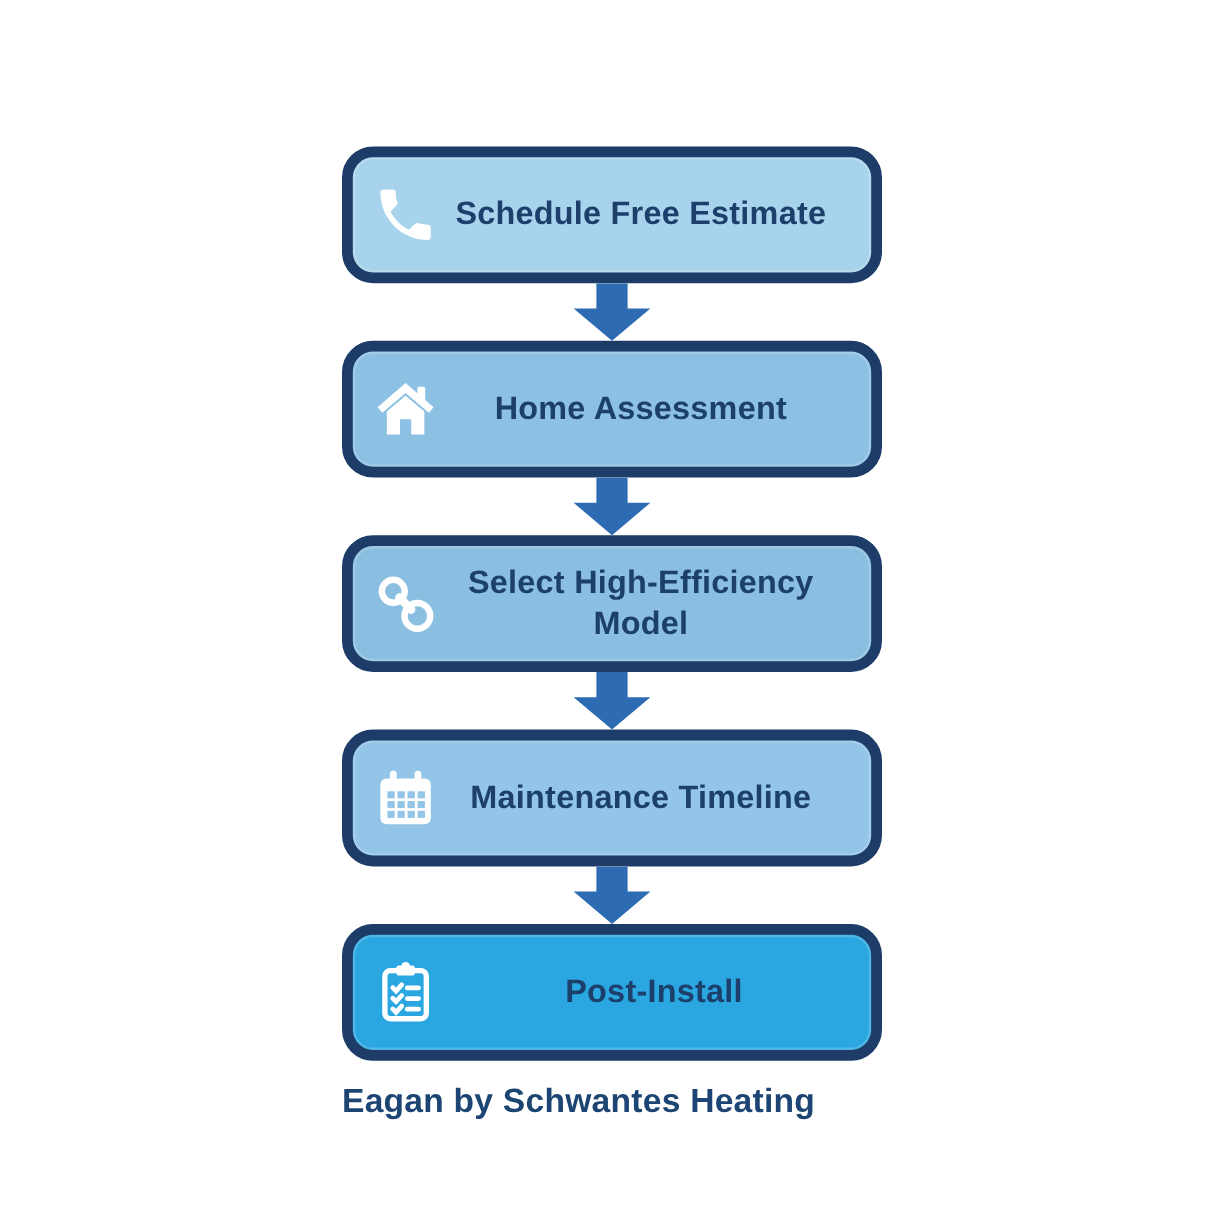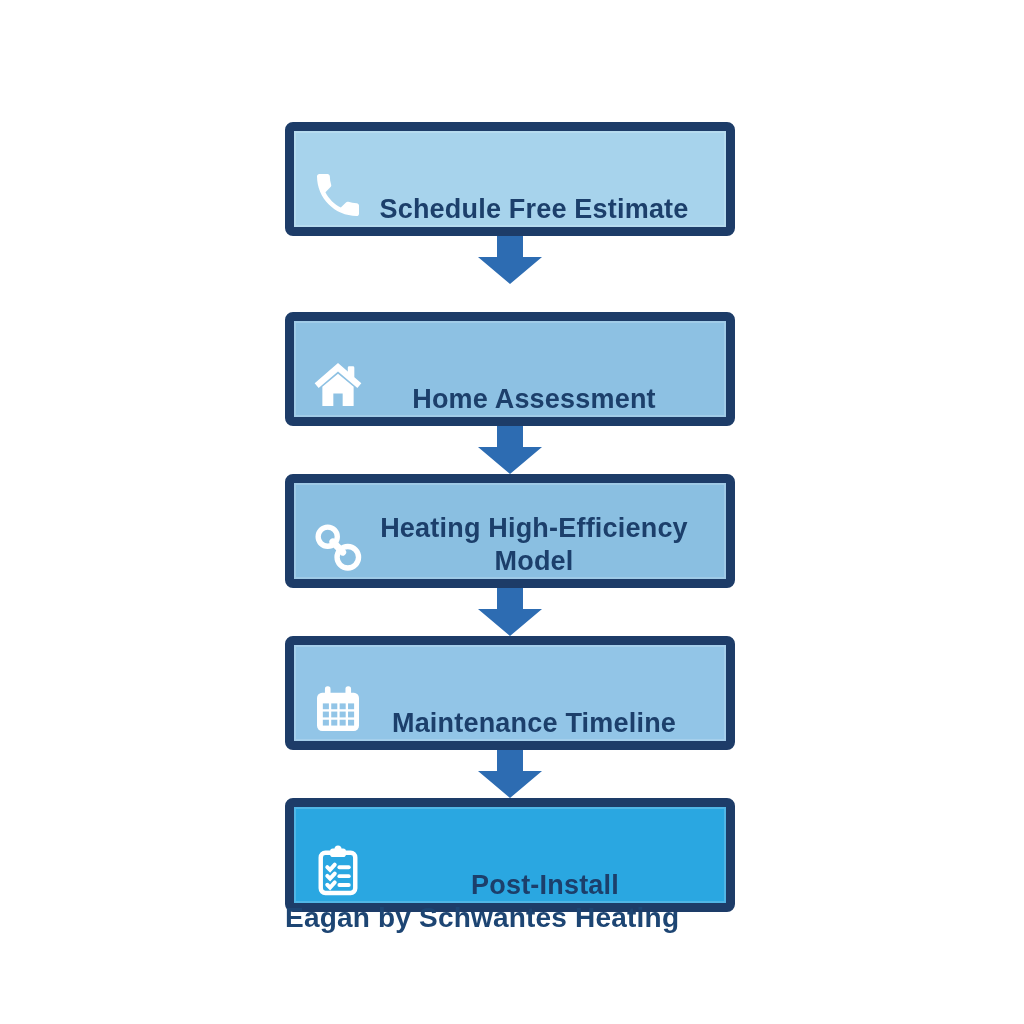--- a/index.html
+++ b/index.html
@@ -26,23 +26,23 @@
     width: 450px;
     display: flex;
     flex-direction: column;
     align-items: center;
   }
   .step-box {
     box-sizing: border-box;
     width: 450px;
     height: 114px;
     border: 9px solid #1d3c68;
-    border-radius: 8px;
-    display: flex;
-    align-items: flex-end;
+    border-radius: 26px;
+    display: flex;
+    align-items: center;
     padding: 0 18px 0 12px;
     box-shadow: inset 0 0 0 2px rgba(255,255,255,0.18);
   }
   .step-icon {
     flex: 0 0 64px;
     height: 64px;
     display: flex;
     align-items: center;
     justify-content: center;
   }
@@ -101,21 +101,21 @@
       </span>
       <span class="step-label">Schedule Free Estimate</span>
     </div>
 
     <div class="flow-arrow">
       <svg viewBox="0 0 64 48">
         <polygon fill="#2d6cb2" points="19,0 45,0 45,21 64,21 32,48 0,21 19,21"></polygon>
       </svg>
     </div>
 
-    <div class="step-box" style="background-color: rgb(141, 193, 227); margin-top: 28px;">
+    <div class="step-box" style="background-color: rgb(141, 193, 227);">
       <span class="step-icon">
         <svg viewBox="0 0 24 24">
           <rect fill="#ffffff" x="16.2" y="4" width="2.8" height="5" rx="0.6"></rect>
           <path fill="#ffffff" d="M12 2.6 L22 11.3 L20.3 13.3 L12 6.2 L3.7 13.3 L2 11.3 Z"></path>
           <path fill="#ffffff" d="M5.3 12.8 L12 7.2 L18.7 12.8 V21 H14 v-5.4 h-4 V21 H5.3 Z"></path>
         </svg>
       </span>
       <span class="step-label">Home Assessment</span>
     </div>
 
@@ -126,21 +126,21 @@
     </div>
 
     <div class="step-box" style="background-color: rgb(138, 191, 225);">
       <span class="step-icon">
         <svg viewBox="0 0 24 24">
           <circle cx="7.6" cy="7.6" r="4.1" fill="none" stroke="#ffffff" stroke-width="2.3"></circle>
           <circle cx="16.2" cy="16.4" r="4.6" fill="none" stroke="#ffffff" stroke-width="2.3"></circle>
           <line x1="9.8" y1="9.8" x2="14" y2="14.2" stroke="#ffffff" stroke-width="3" stroke-linecap="round"></line>
         </svg>
       </span>
-      <span class="step-label">Heating High-Efficiency Model</span>
+      <span class="step-label">Select High-Efficiency Model</span>
     </div>
 
     <div class="flow-arrow">
       <svg viewBox="0 0 64 48">
         <polygon fill="#2d6cb2" points="19,0 45,0 45,21 64,21 32,48 0,21 19,21"></polygon>
       </svg>
     </div>
 
     <div class="step-box" style="background-color: rgb(146, 197, 231);">
       <span class="step-icon">

